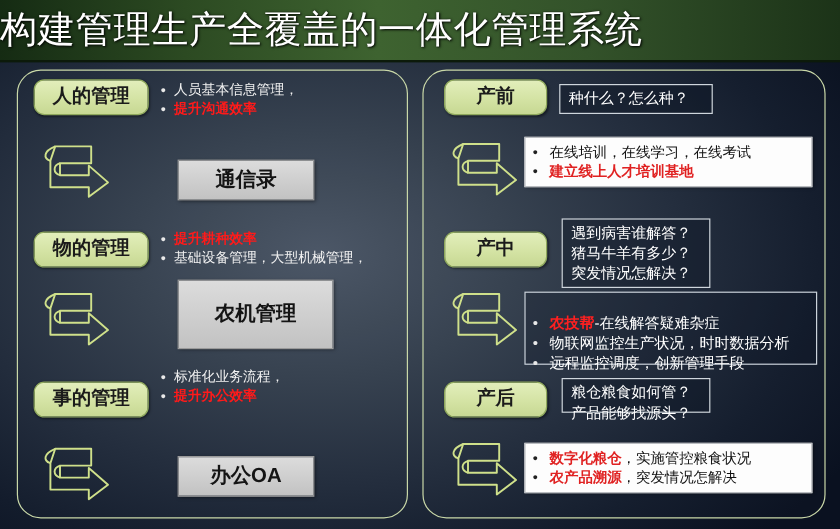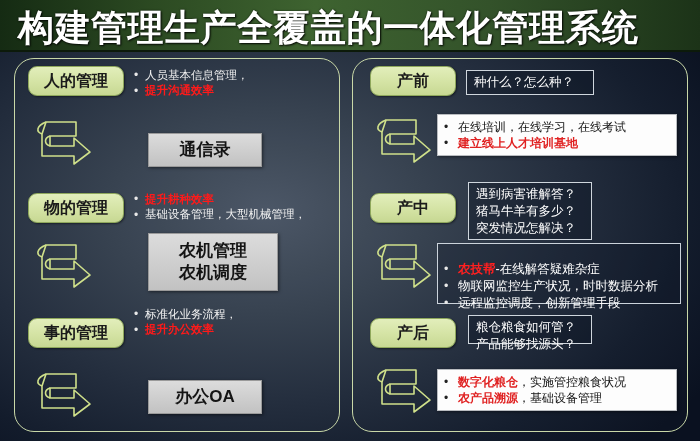--- a/index.html
+++ b/index.html
@@ -22,24 +22,24 @@
   #title-bar {
     position: absolute;
     left: 0; top: 0;
     width: 700px;
     height: 50px;
     background: linear-gradient(to right, #152b13 0%, #2c4a22 22%, #3e6330 45%, #33522a 70%, #1c3318 100%);
     border-bottom: 2px solid #0c1a0a;
   }
   #title-text {
     position: absolute;
-    left: 18px;
+    left: 0;
     top: 4px;
-    font-size: 36px;
-    font-weight: bold;
+    font-size: 31px;
+    font-weight: normal;
     color: #ffffff;
     letter-spacing: 0.5px;
     text-shadow: 1px 1px 2px rgba(0,0,0,0.85), 0 0 2px rgba(0,0,0,0.6);
     white-space: nowrap;
   }
   
   .panel {
     position: absolute;
     border: 1.6px solid #c9d8a8;
     border-radius: 20px;
@@ -195,21 +195,20 @@
   <div class="arrow" style="left:32px; top:233px;">
     <svg width="62" height="60" viewBox="0 0 62 60">
       <path d="M14 12 L44 12 L44 26 L18 26 L18 36 L42 36 L42 28 L58 42 L42 54 L42 46 L10 46 L10 24 Z" fill="none" stroke="#cfe08a" stroke-width="1.6" stroke-linejoin="round"></path>
       <path d="M14 12 C4 16 4 22 10 24" fill="none" stroke="#cfe08a" stroke-width="1.6"></path>
       <path d="M18 26 C12 28 12 34 18 36" fill="none" stroke="#cfe08a" stroke-width="1.6"></path>
     </svg>
   </div>
 
   <div class="graybox" style="left:148px; top:233px; width:130px; height:58px;">
     <span>农机管理</span>
-    <span>农机调度</span>
   </div>
 
   <div class="tag" style="left:28px; top:318px; width:96px; height:30px;">事的管理</div>
 
   <div class="bul-list" style="left:134px; top:307px;">
     <span class="row"><span class="dot">•</span><span>标准化业务流程，</span></span>
     <span class="row"><span class="dot">•</span><span class="red">提升办公效率</span></span>
   </div>
 
   <div class="arrow" style="left:32px; top:362px;">
@@ -277,16 +276,16 @@
   <div class="arrow" style="left:372px; top:358px;">
     <svg width="62" height="60" viewBox="0 0 62 60">
       <path d="M14 12 L44 12 L44 26 L18 26 L18 36 L42 36 L42 28 L58 42 L42 54 L42 46 L10 46 L10 24 Z" fill="none" stroke="#cfe08a" stroke-width="1.6" stroke-linejoin="round"></path>
       <path d="M14 12 C4 16 4 22 10 24" fill="none" stroke="#cfe08a" stroke-width="1.6"></path>
       <path d="M18 26 C12 28 12 34 18 36" fill="none" stroke="#cfe08a" stroke-width="1.6"></path>
     </svg>
   </div>
 
   <div class="wbox" style="left:437px; top:369px; width:240px; height:42px;">
     <span class="row"><span class="dot">•</span><span class="red">数字化粮仓</span><span>，实施管控粮食状况</span></span>
-    <span class="row"><span class="dot">•</span><span class="red">农产品溯源</span><span>，基础设备管理</span></span>
+    <span class="row"><span class="dot">•</span><span class="red">农产品溯源</span><span>，突发情况怎解决</span></span>
   </div>
 
 </div>
 
 </body></html>

